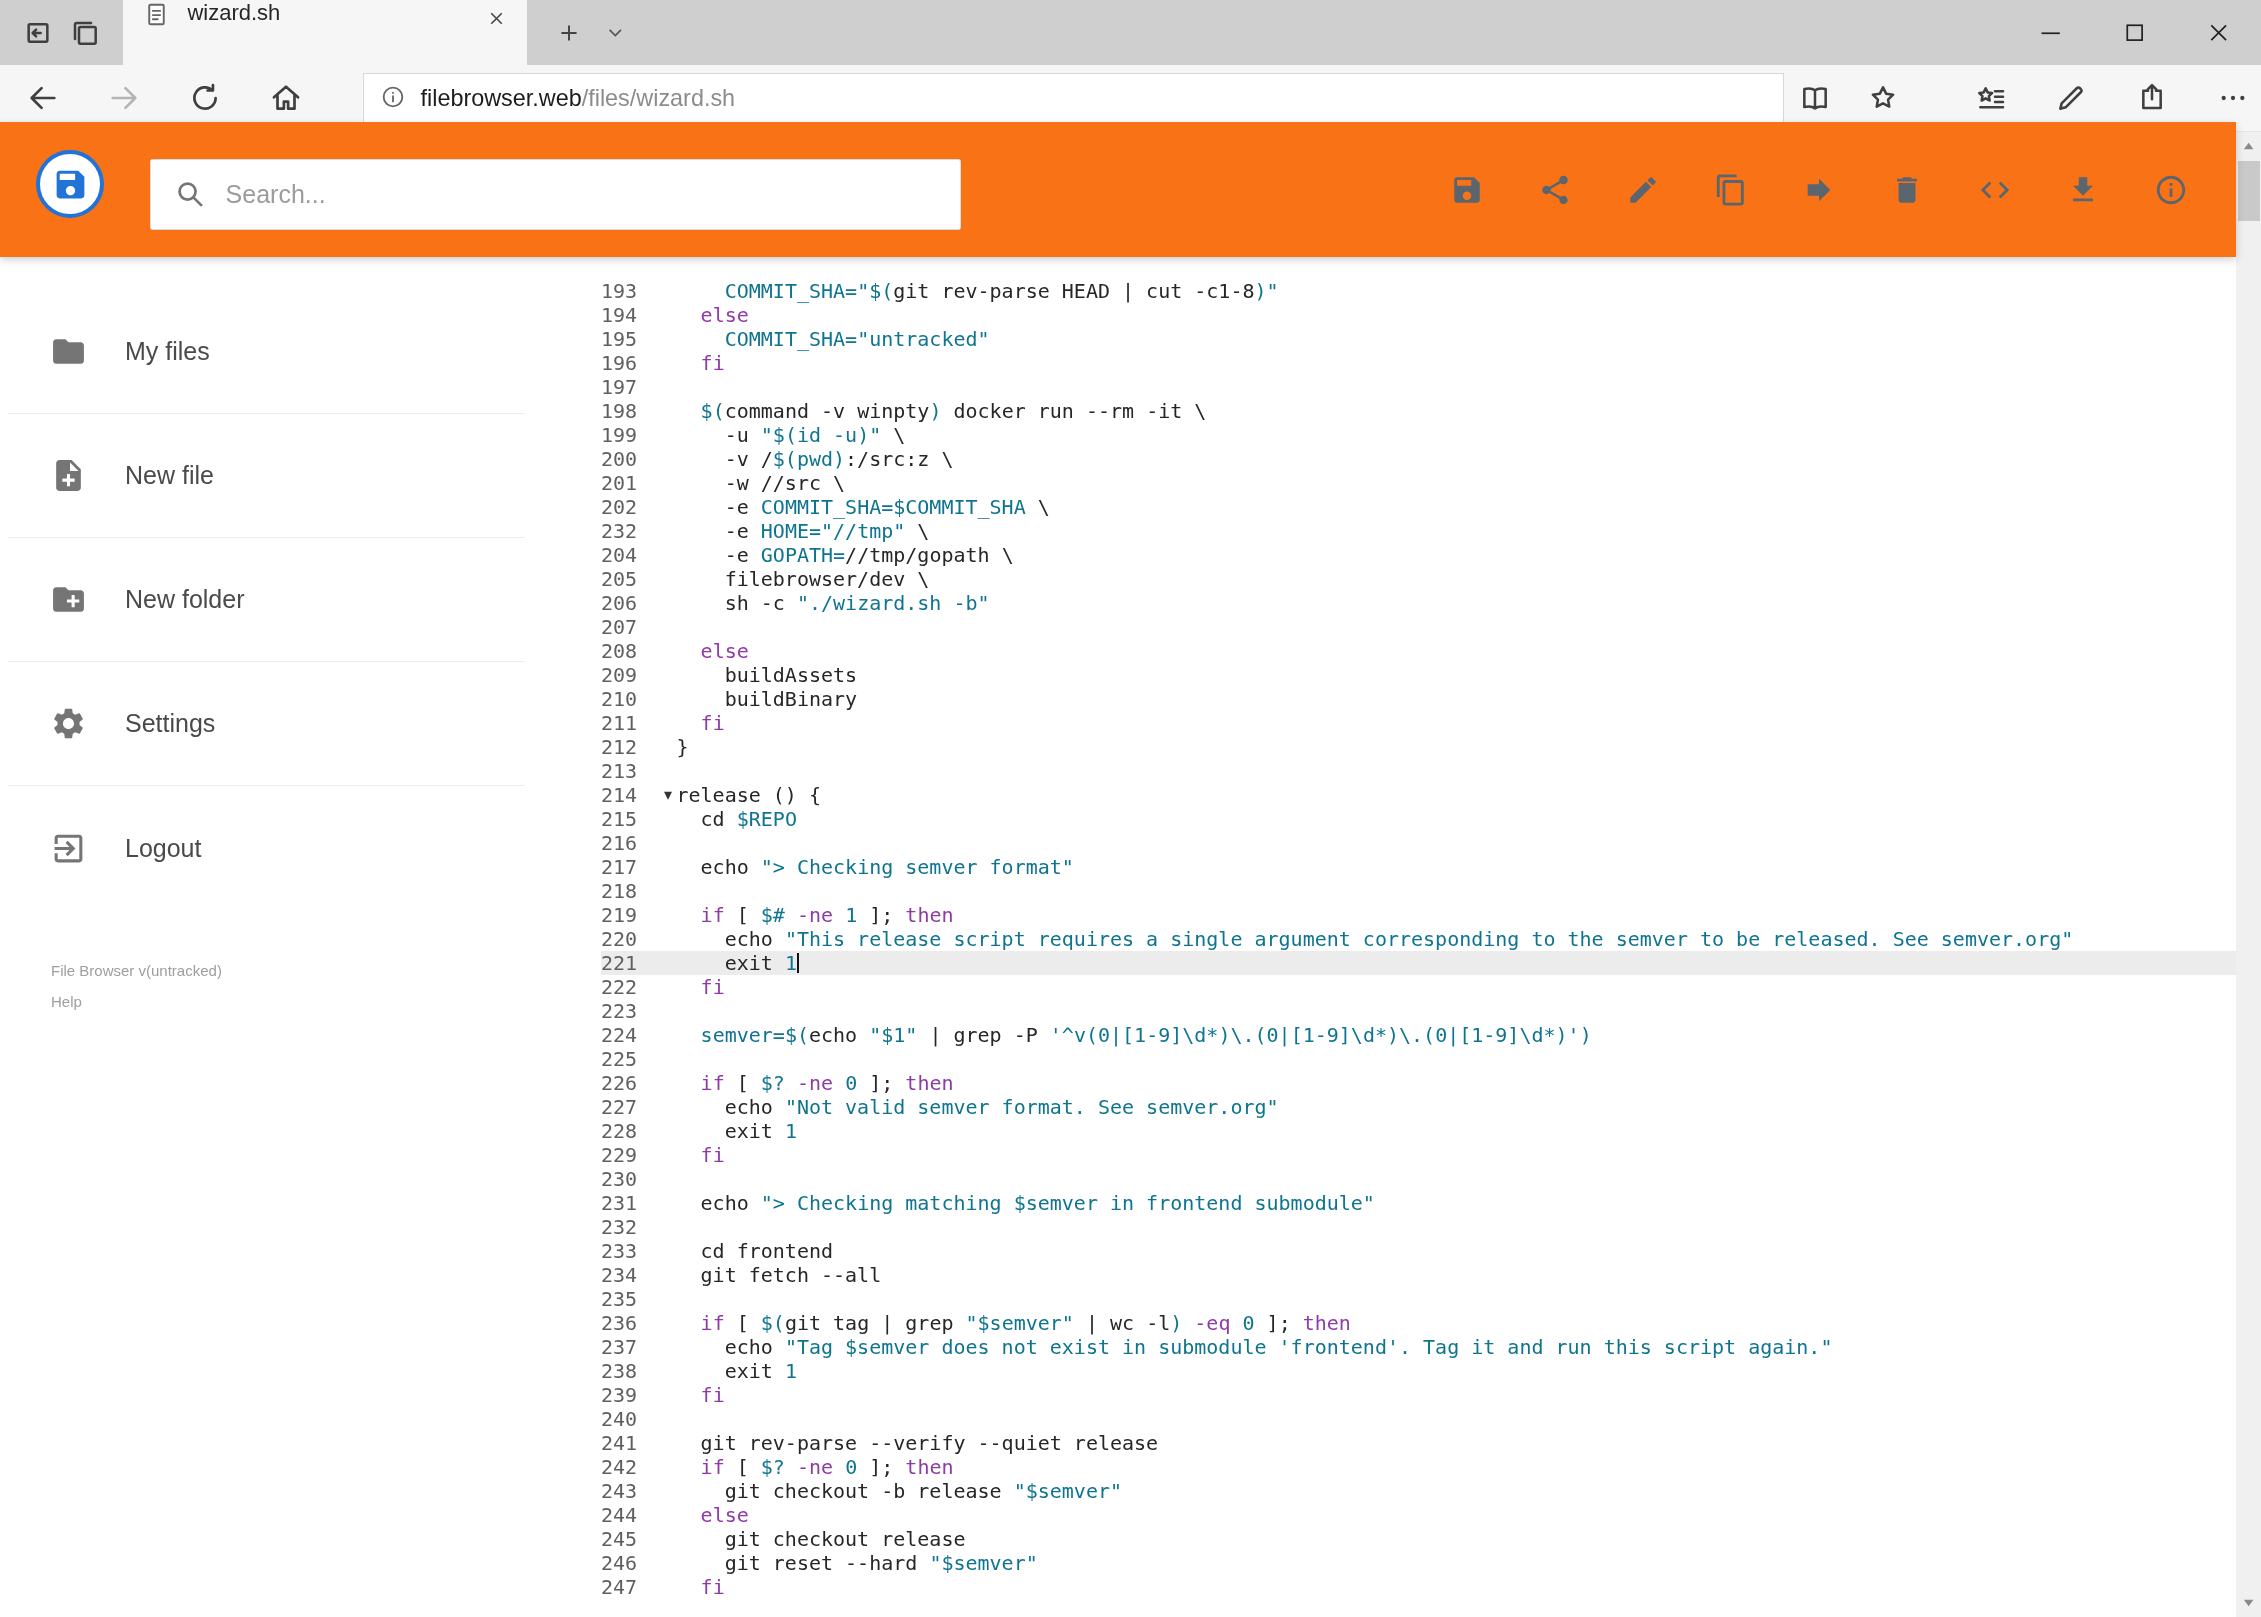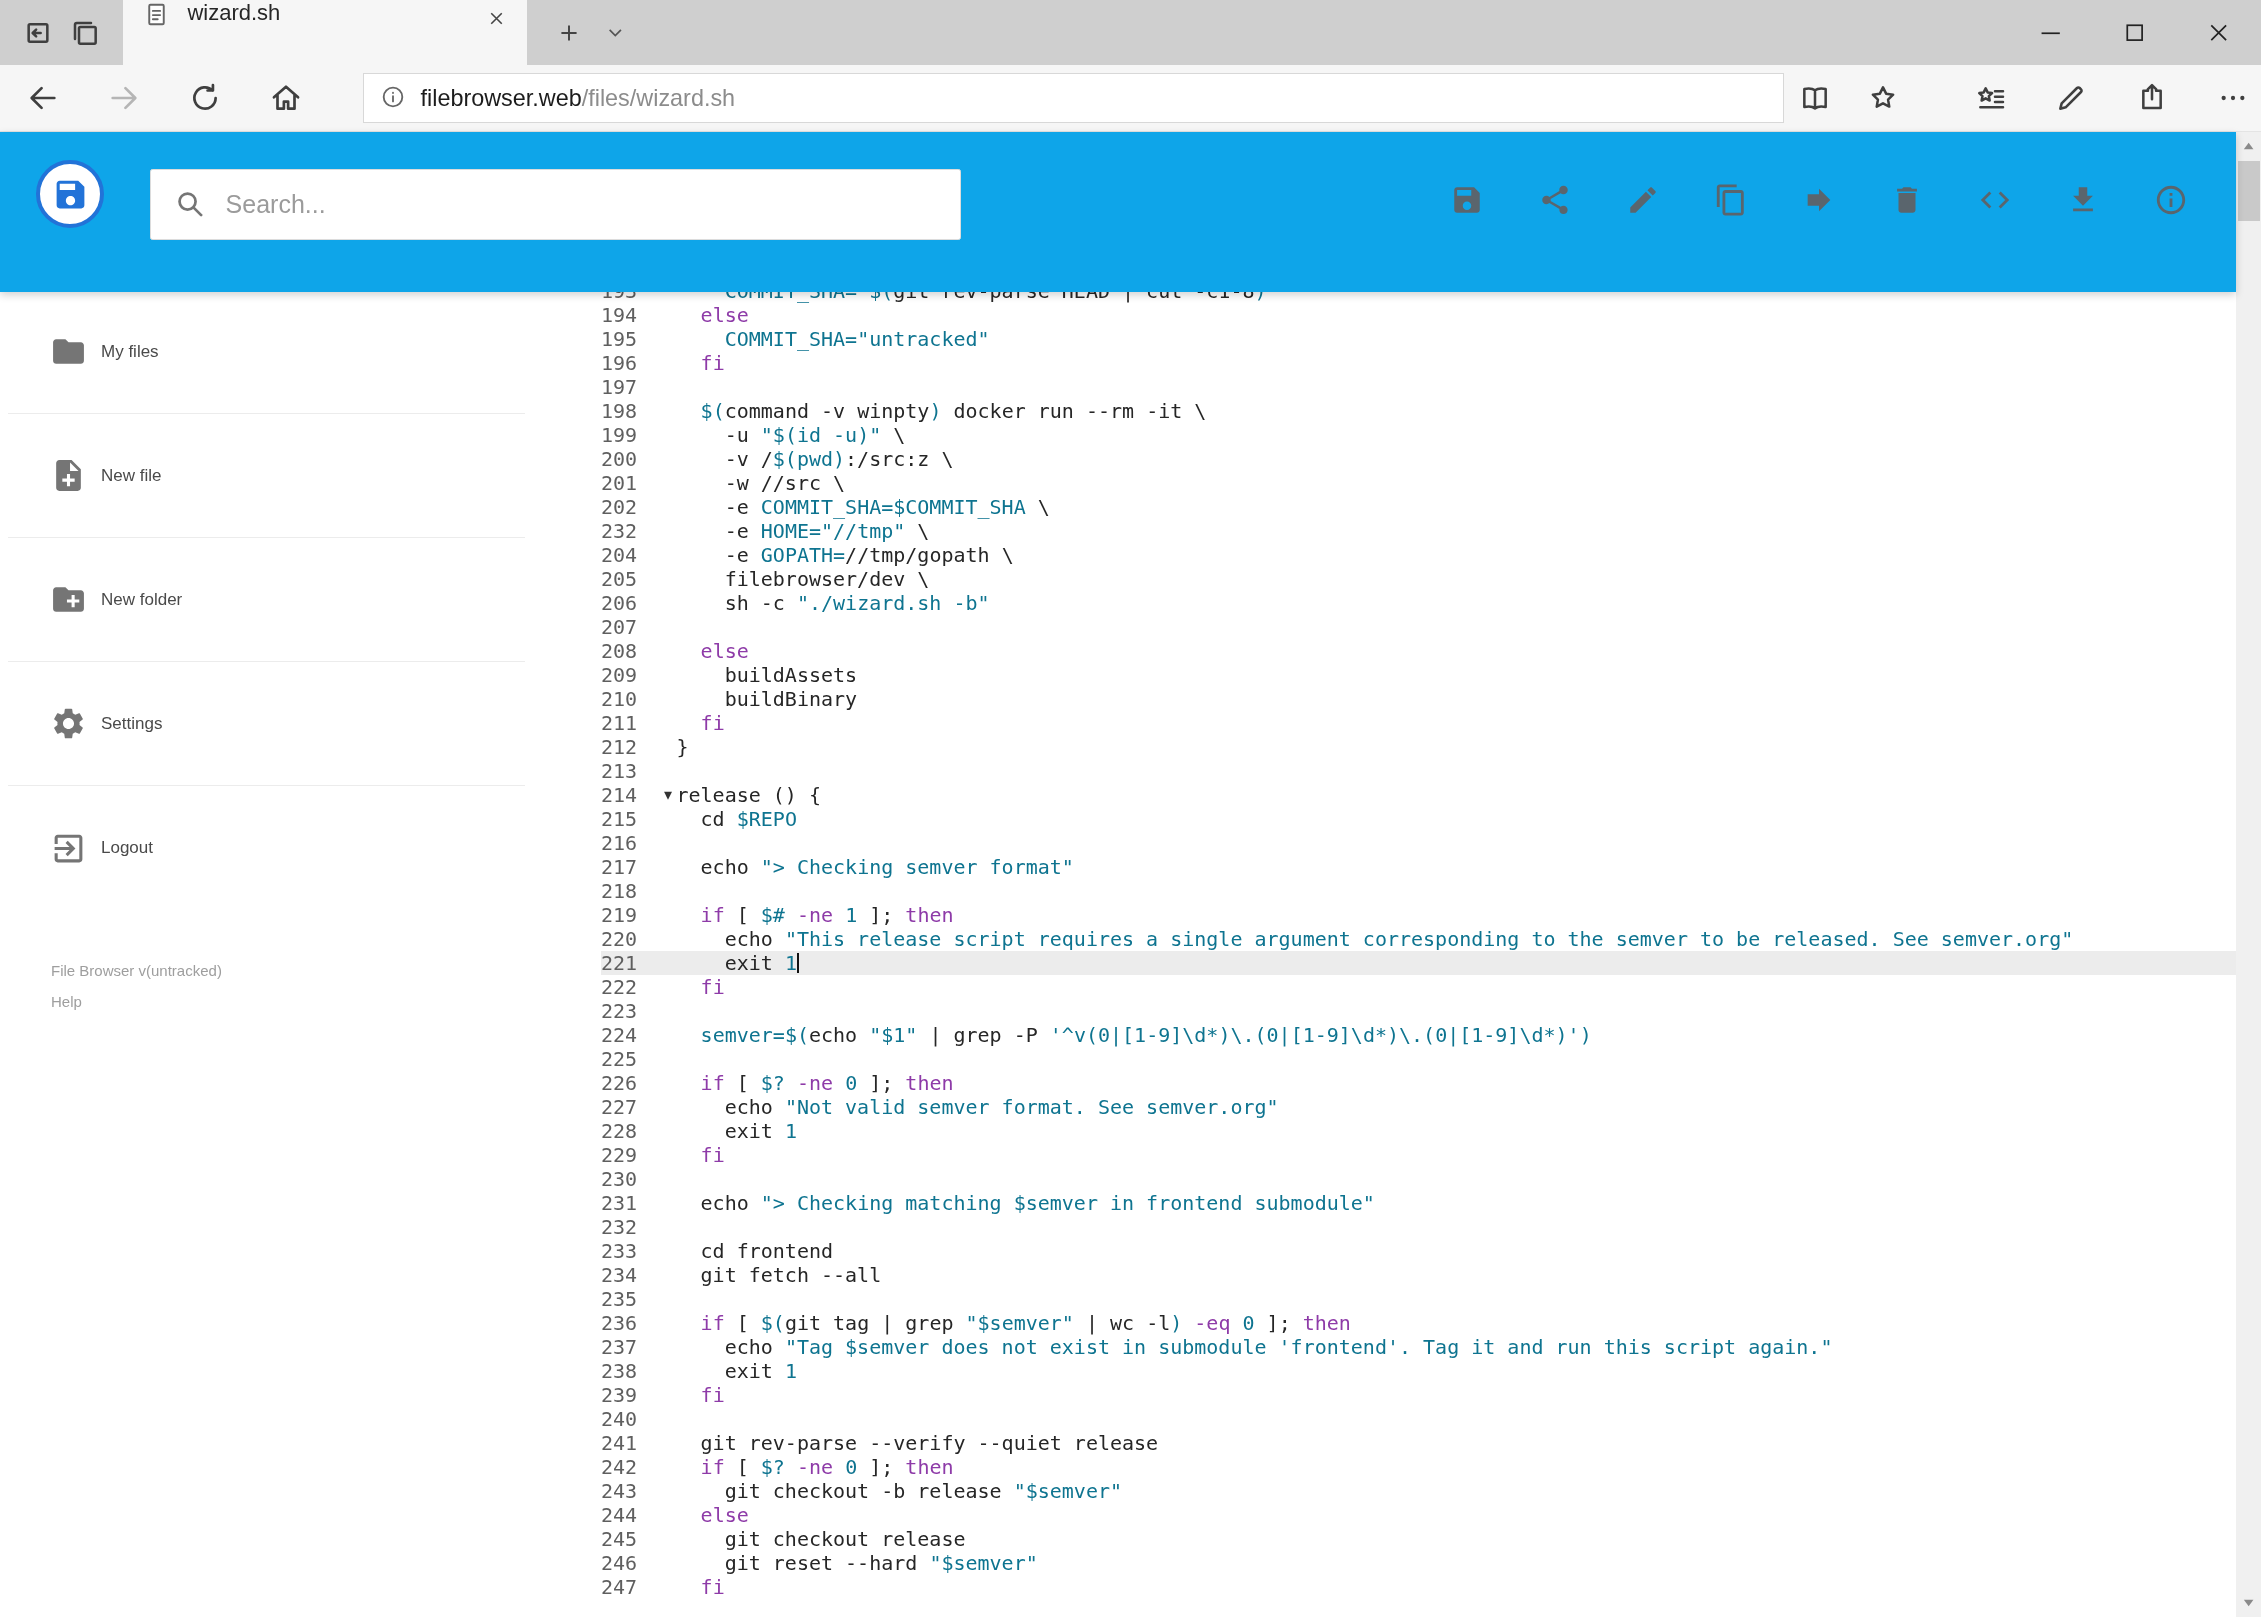--- a/index.html
+++ b/index.html
@@ -23,41 +23,41 @@
           border-bottom:0.8px solid #e4e4e4}
   .nav-btn{position:absolute;top:9px;width:48px;height:48px;display:flex;align-items:center;
            justify-content:center;cursor:pointer}
   .addressbar{position:absolute;left:363px;top:8px;width:1421px;height:50px;background:#fff;
               border:0.8px solid #d8d8d8;display:flex;align-items:center;padding:0 16px;cursor:text}
   .url{font-size:23.4px;margin-left:14.5px;white-space:nowrap}
   .url .host{color:#1c1c1c}
   .url .path{color:#8c8c8c}
 
   
-  .app-header{position:absolute;left:0;top:132px;width:2236px;height:160px;background:#0ea5e9;
+  .app-header{position:absolute;left:0;top:122px;width:2236px;height:135px;background:#f97316;
               box-shadow:0 3.2px 8px rgba(0,0,0,.18);z-index:5}
   .logo{position:absolute;left:36px;top:28px;width:68px;height:68px;border:4.8px solid var(--brand,#2273d8);
         border-radius:50%;background:#fff;display:flex;align-items:center;justify-content:center;cursor:pointer}
   .search{position:absolute;left:150px;top:37px;width:811px;height:71px;border:0.8px solid #dcdcdc;
           border-radius:2.4px;background:#fff;display:flex;align-items:center;padding:0 22.6px}
   .search input{border:none;outline:none;font-size:25px;color:#444;margin-left:21px;width:100%;
                 background:transparent;font-family:"Liberation Sans",sans-serif}
   .search input::placeholder{color:#9b9b9b}
   .toolbar{position:absolute;right:47px;top:0;height:135px;display:flex;align-items:center;gap:51px}
   .tool-btn{width:37px;height:37px;display:flex;align-items:center;justify-content:center;cursor:pointer}
   .tool-btn svg{width:34px;height:34px;fill:#5a656d}
 
   
   .app-body{position:absolute;left:0;top:266px;width:2236px;height:1351px;display:flex;background:#fff}
   .sidebar{flex:0 0 601px;width:601px;padding-top:24px}
   .side-item{height:124px;display:flex;align-items:center;padding-left:42px;margin-left:8px;width:517px;
              border-bottom:0.8px solid #ececec;cursor:pointer}
   .side-item.last{border-bottom:none}
   .side-item svg{width:37px;height:37px;fill:#757575;flex:0 0 37px}
-  .side-label{font-size:17px;color:#4a4a4a;margin-left:14px}
+  .side-label{font-size:25px;color:#4a4a4a;margin-left:38px}
   .side-footer{margin:45px 0 0 51px;font-size:15px;color:#9e9e9e;line-height:31px}
   .side-footer .help{cursor:pointer}
 
   
   .editor{flex:1;overflow:hidden;padding-top:13px;background:#fff}
   .code-row{position:relative;display:flex;height:24px;line-height:24px;white-space:pre;
             font-family:"DejaVu Sans Mono",monospace;font-size:20px}
   .code-row.active{background:var(--active_line,#ececec)}
   .gutter{flex:0 0 69px;width:69px;padding-right:11.3px;color:#5f5f5f;cursor:pointer}
   .fold{position:absolute;left:63px;top:0;font-size:16px;color:#333;font-family:"DejaVu Sans",sans-serif;cursor:pointer}

